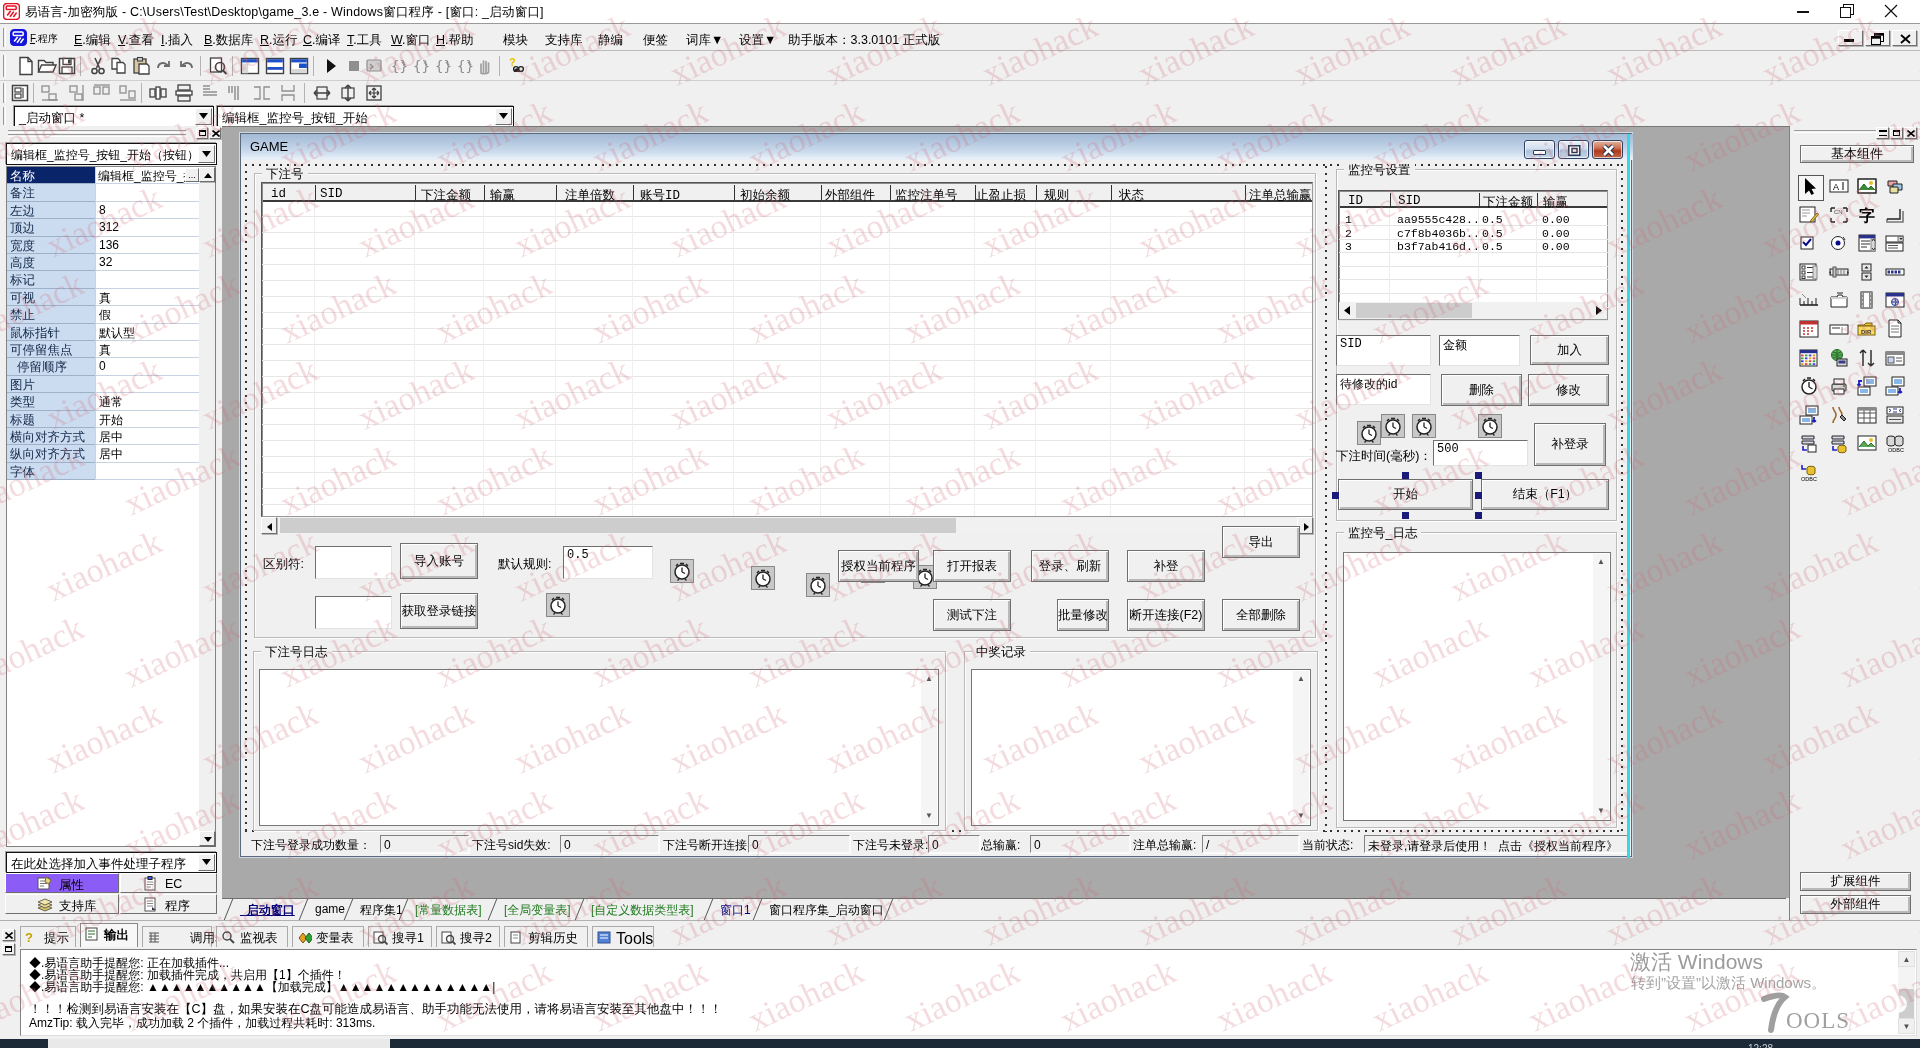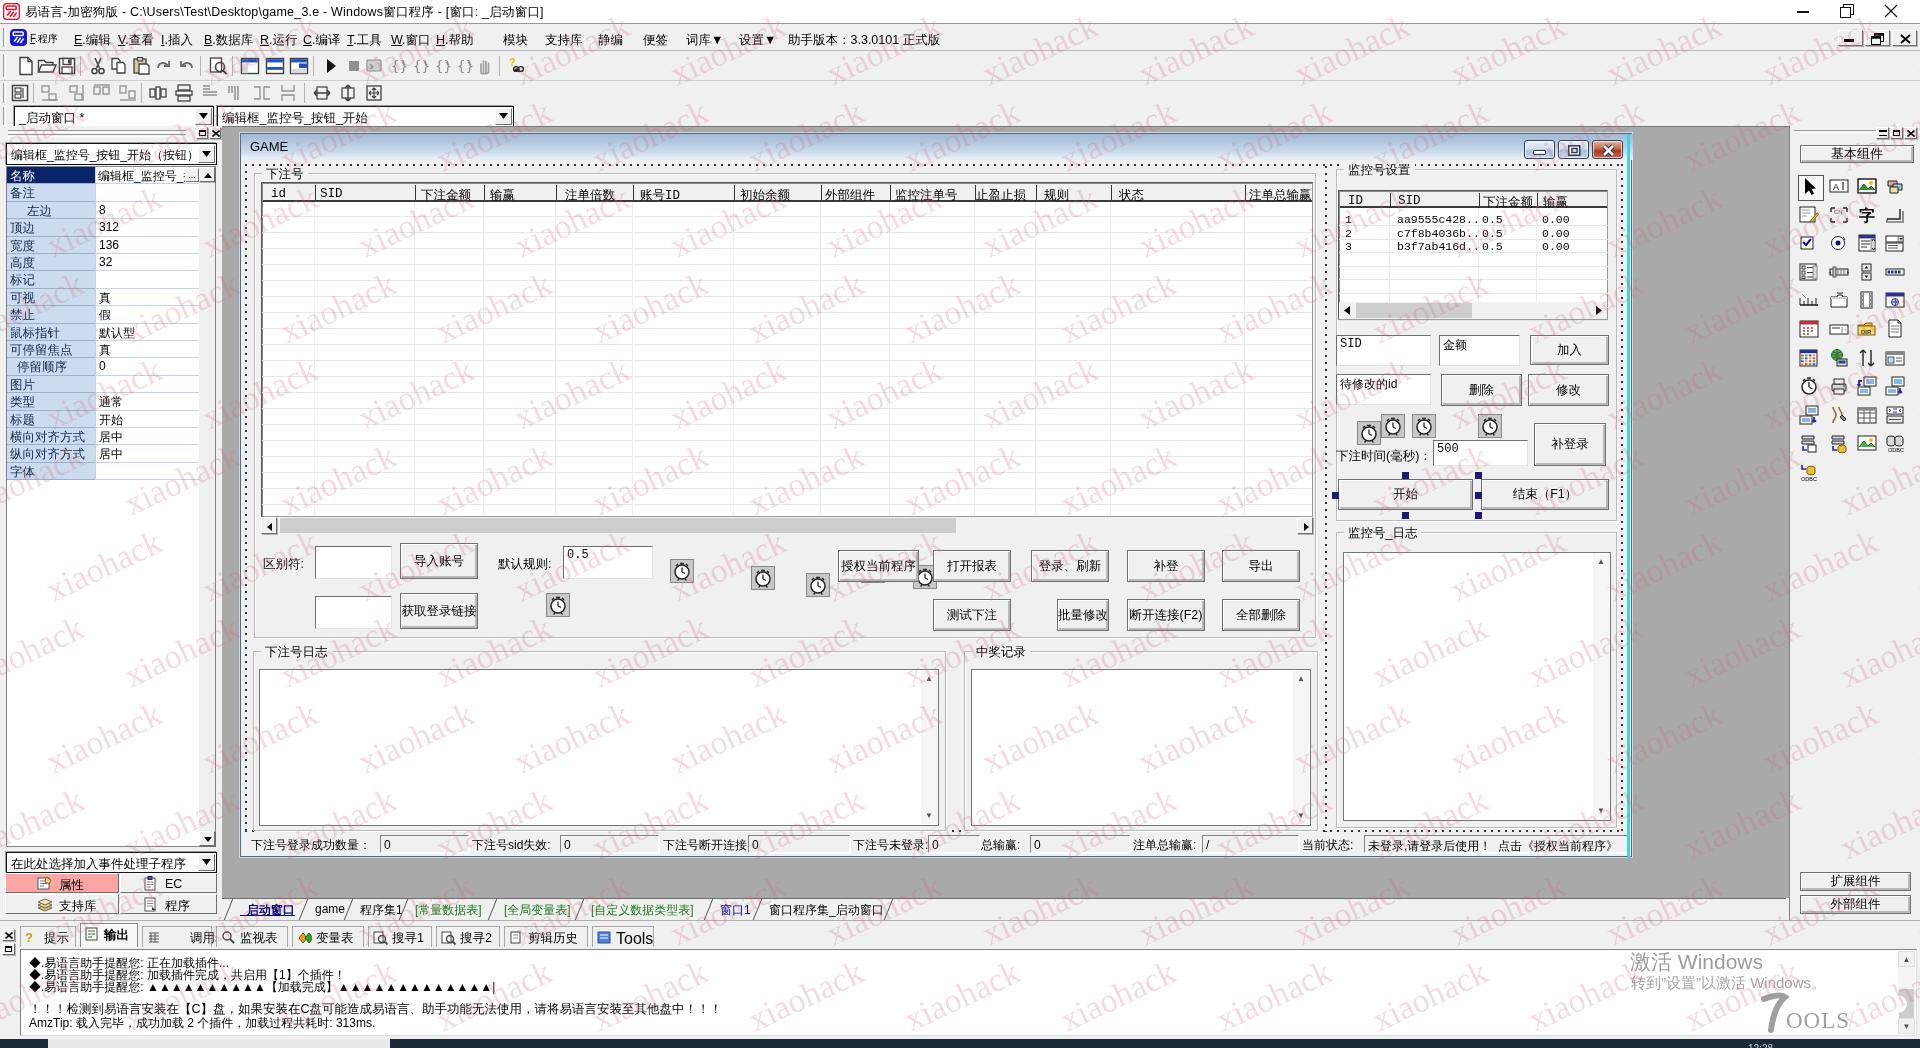--- a/index.html
+++ b/index.html
@@ -274,21 +274,21 @@
       <svg width="9" height="6" style="position:absolute;left:3px;top:5px" viewBox="0 0 9 6">
         <path d="M0 0 h9 l-4.5 6 Z" fill="#000"></path>
       </svg>
     </div>
   </div>
 <div class="abs" style="left:6px;top:166px;width:210px;height:681px;background:#fff;border:1px solid #828282;">
     <div class="abs" style="left:0;top:0px;width:88px;height:17px;background:#0a246a;color:#fff;font-size:12.5px;padding:1px 3px;border-bottom:1px solid #9db1c9;">名称</div>
     <div class="abs" style="left:88px;top:0px;width:104px;height:17px;background:#fff;font-size:12px;padding:1px 2px;border-bottom:1px solid #c6d3e2;border-left:1px solid #c6d3e2;white-space:nowrap;overflow:hidden;">编辑框_监控号_按<div class="abs" style="right:0;top:1px;width:14px;height:14px;background:#f0f0f0;border:1px solid;border-color:#fff #6f6f6f #6f6f6f #fff;font-size:9px;text-align:center;line-height:12px;">...</div></div>
     <div class="abs" style="left:0;top:17px;width:88px;height:18px;background:#ccdcf0;color:#10284a;font-size:12.5px;padding:1px 3px;border-bottom:1px solid #9db1c9;white-space:nowrap;">备注</div>
     <div class="abs" style="left:88px;top:17px;width:104px;height:18px;background:#fff;font-size:12px;padding:1px 3px;border-bottom:1px solid #c6d3e2;border-left:1px solid #c6d3e2;white-space:nowrap;"></div>
-    <div class="abs" style="left:0;top:35px;width:88px;height:17px;background:#ccdcf0;color:#10284a;font-size:12.5px;padding:1px 20px;border-bottom:1px solid #9db1c9;white-space:nowrap;">左边</div>
+    <div class="abs" style="left:0;top:35px;width:88px;height:17px;background:#ccdcf0;color:#10284a;font-size:12.5px;padding:1px 3px;border-bottom:1px solid #9db1c9;white-space:nowrap;">左边</div>
     <div class="abs" style="left:88px;top:35px;width:104px;height:17px;background:#fff;font-size:12px;padding:1px 3px;border-bottom:1px solid #c6d3e2;border-left:1px solid #c6d3e2;white-space:nowrap;">8</div>
     <div class="abs" style="left:0;top:52px;width:88px;height:18px;background:#ccdcf0;color:#10284a;font-size:12.5px;padding:1px 3px;border-bottom:1px solid #9db1c9;white-space:nowrap;">顶边</div>
     <div class="abs" style="left:88px;top:52px;width:104px;height:18px;background:#fff;font-size:12px;padding:1px 3px;border-bottom:1px solid #c6d3e2;border-left:1px solid #c6d3e2;white-space:nowrap;">312</div>
     <div class="abs" style="left:0;top:70px;width:88px;height:17px;background:#ccdcf0;color:#10284a;font-size:12.5px;padding:1px 3px;border-bottom:1px solid #9db1c9;white-space:nowrap;">宽度</div>
     <div class="abs" style="left:88px;top:70px;width:104px;height:17px;background:#fff;font-size:12px;padding:1px 3px;border-bottom:1px solid #c6d3e2;border-left:1px solid #c6d3e2;white-space:nowrap;">136</div>
     <div class="abs" style="left:0;top:87px;width:88px;height:17px;background:#ccdcf0;color:#10284a;font-size:12.5px;padding:1px 3px;border-bottom:1px solid #9db1c9;white-space:nowrap;">高度</div>
     <div class="abs" style="left:88px;top:87px;width:104px;height:17px;background:#fff;font-size:12px;padding:1px 3px;border-bottom:1px solid #c6d3e2;border-left:1px solid #c6d3e2;white-space:nowrap;">32</div>
     <div class="abs" style="left:0;top:104px;width:88px;height:18px;background:#ccdcf0;color:#10284a;font-size:12.5px;padding:1px 3px;border-bottom:1px solid #9db1c9;white-space:nowrap;">标记</div>
     <div class="abs" style="left:88px;top:104px;width:104px;height:18px;background:#fff;font-size:12px;padding:1px 3px;border-bottom:1px solid #c6d3e2;border-left:1px solid #c6d3e2;white-space:nowrap;"></div>
     <div class="abs" style="left:0;top:122px;width:88px;height:17px;background:#ccdcf0;color:#10284a;font-size:12.5px;padding:1px 3px;border-bottom:1px solid #9db1c9;white-space:nowrap;">可视</div>
@@ -326,21 +326,21 @@
     </div>
   </div>
 <div class="abs" style="left:6px;top:852px;width:211px;height:21px;background:#fff;border:1px solid #111;box-shadow:-1px -1px 0 #9f9f9f;">
     <div class="abs" style="left:4px;top:3px;font-size:12.5px;white-space:nowrap;">在此处选择加入事件处理子程序</div>
     <div class="abs" style="right:1px;top:1px;width:17px;height:17px;background:#f0f0f0;border:1px solid;border-color:#fff #6f6f6f #6f6f6f #fff;">
       <svg width="9" height="6" style="position:absolute;left:3px;top:4px" viewBox="0 0 9 6">
         <path d="M0 0 h9 l-4.5 6 Z" fill="#000"></path>
       </svg>
     </div>
   </div>
-<div class="abs" style="left:5px;top:873px;width:114px;height:20px;background:#fca5a5;border:1px solid;border-color:#fff #6f6f6f #6f6f6f #fff;">
+<div class="abs" style="left:5px;top:873px;width:114px;height:20px;background:#8b5cf6;border:1px solid;border-color:#fff #6f6f6f #6f6f6f #fff;">
     <div class="abs" style="left:31px;top:2px;"><svg width="16" height="15" viewBox="0 0 16 15">
         <rect x="1" y="2" width="11" height="11" fill="#fff" stroke="#555"></rect>
         <path d="M3 5 h7 M3 7.5 h7 M3 10 h4" stroke="#777" stroke-width="1"></path>
         <path d="M9 1 l5 3 -2 4 -4 -2 Z" fill="#e8d27c" stroke="#7a6a30"></path>
       </svg></div>
     <div class="abs" style="left:53px;top:3px;font-size:12.5px;">属性</div>
   </div>
 <div class="abs" style="left:120px;top:873px;width:97px;height:20px;background:#f0f0f0;border:1px solid;border-color:#fff #6f6f6f #6f6f6f #fff;">
     <div class="abs" style="left:22px;top:2px;"><svg width="16" height="15" viewBox="0 0 16 15">
         <rect x="2" y="2" width="10" height="12" fill="#fff" stroke="#555"></rect>
@@ -525,21 +525,21 @@
     </div>
     <div class="abs" style="left:692px;top:416px;width:78px;height:32px;">
       <div class="btn" style="width:100%;height:100%;font-size:12.5px;">打开报表</div>
     </div>
     <div class="abs" style="left:790px;top:416px;width:78px;height:32px;">
       <div class="btn" style="width:100%;height:100%;font-size:12.5px;">登录、刷新</div>
     </div>
     <div class="abs" style="left:886px;top:416px;width:78px;height:32px;">
       <div class="btn" style="width:100%;height:100%;font-size:12.5px;">补登</div>
     </div>
-    <div class="abs" style="left:981px;top:416px;width:78px;height:32px;">
+    <div class="abs" style="left:981px;top:392px;width:78px;height:32px;">
       <div class="btn" style="width:100%;height:100%;font-size:12.5px;">导出</div>
     </div>
     <div class="input" style="left:74px;top:462px;width:77px;height:33px;"></div>
     <div class="abs" style="left:159px;top:459px;width:78px;height:36px;">
       <div class="btn" style="width:100%;height:100%;font-size:12.5px;">获取登录链接</div>
     </div>
     <div class="abs" style="left:692px;top:465px;width:78px;height:32px;">
       <div class="btn" style="width:100%;height:100%;font-size:12.5px;">测试下注</div>
     </div>
     <div class="abs" style="left:790px;top:465px;width:78px;height:32px;padding-left:26px;">

